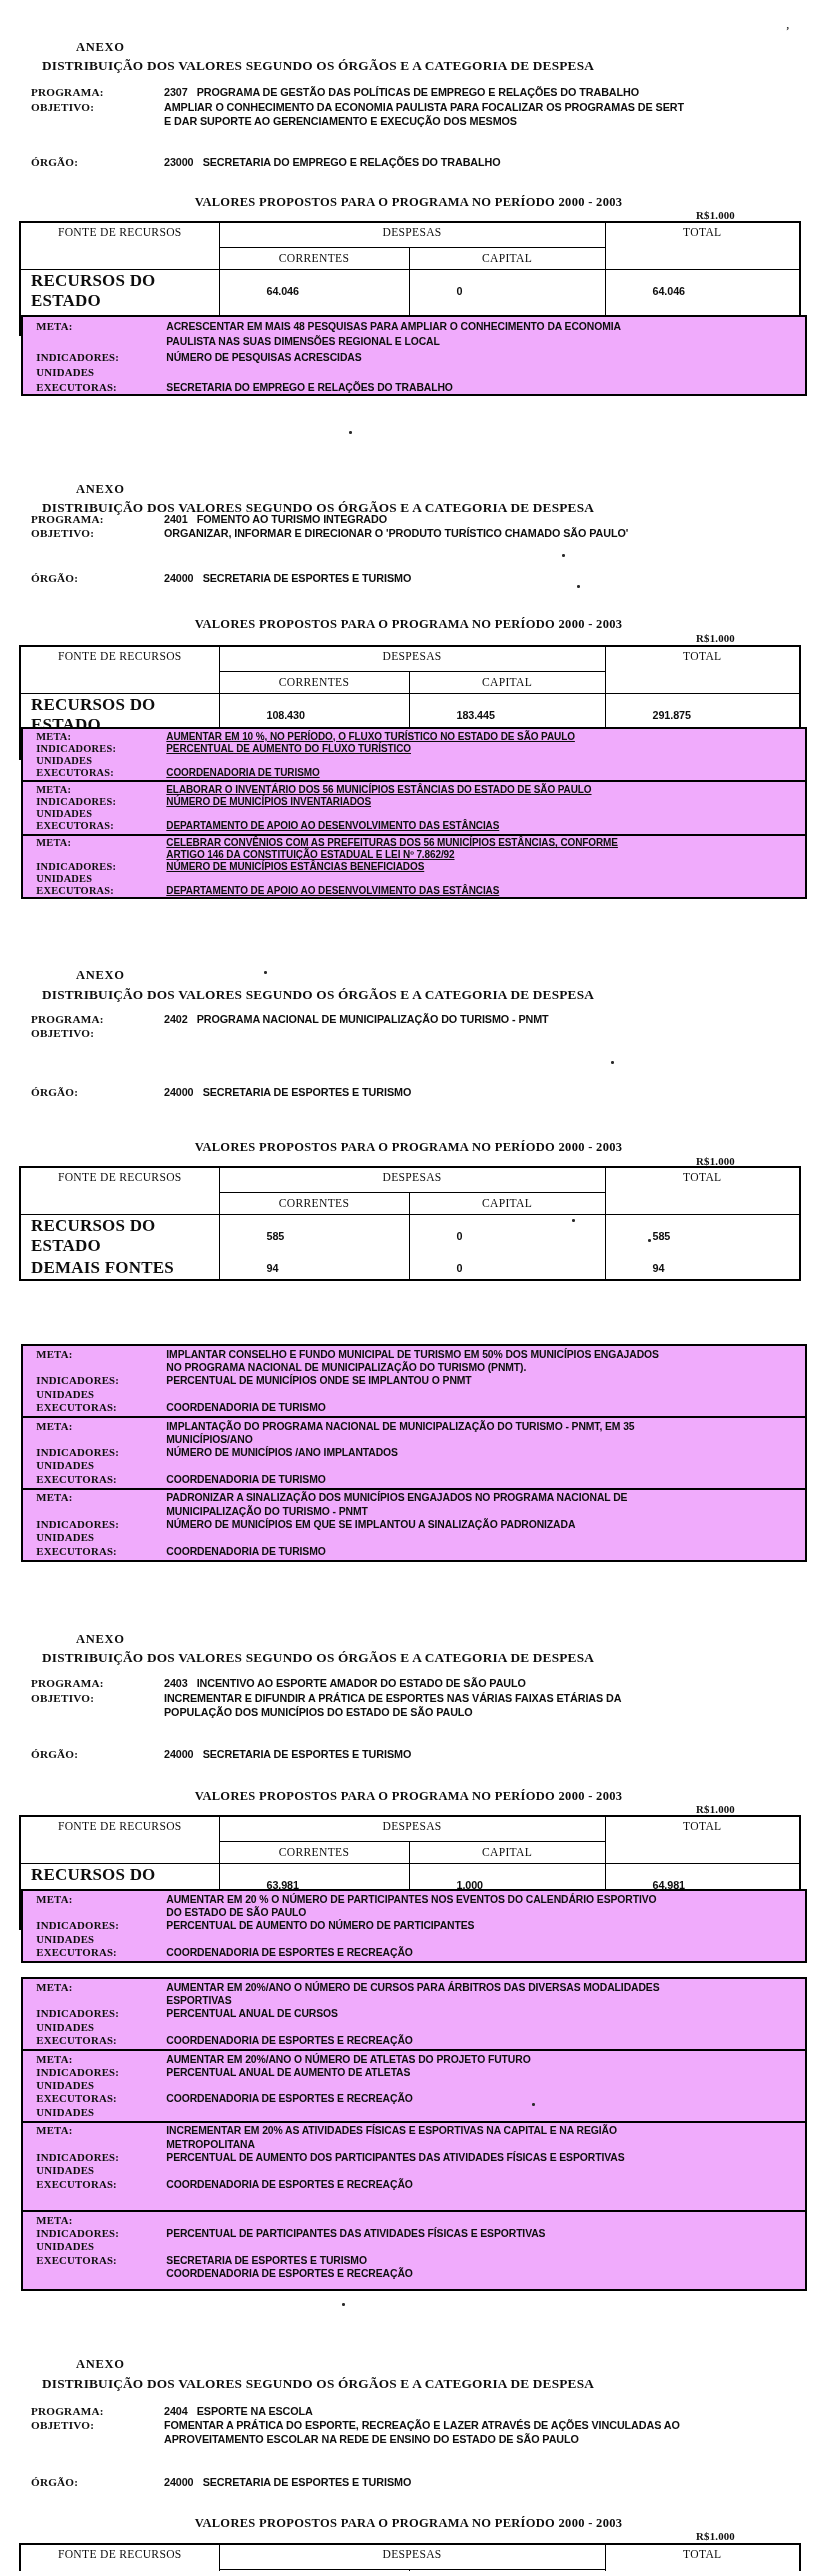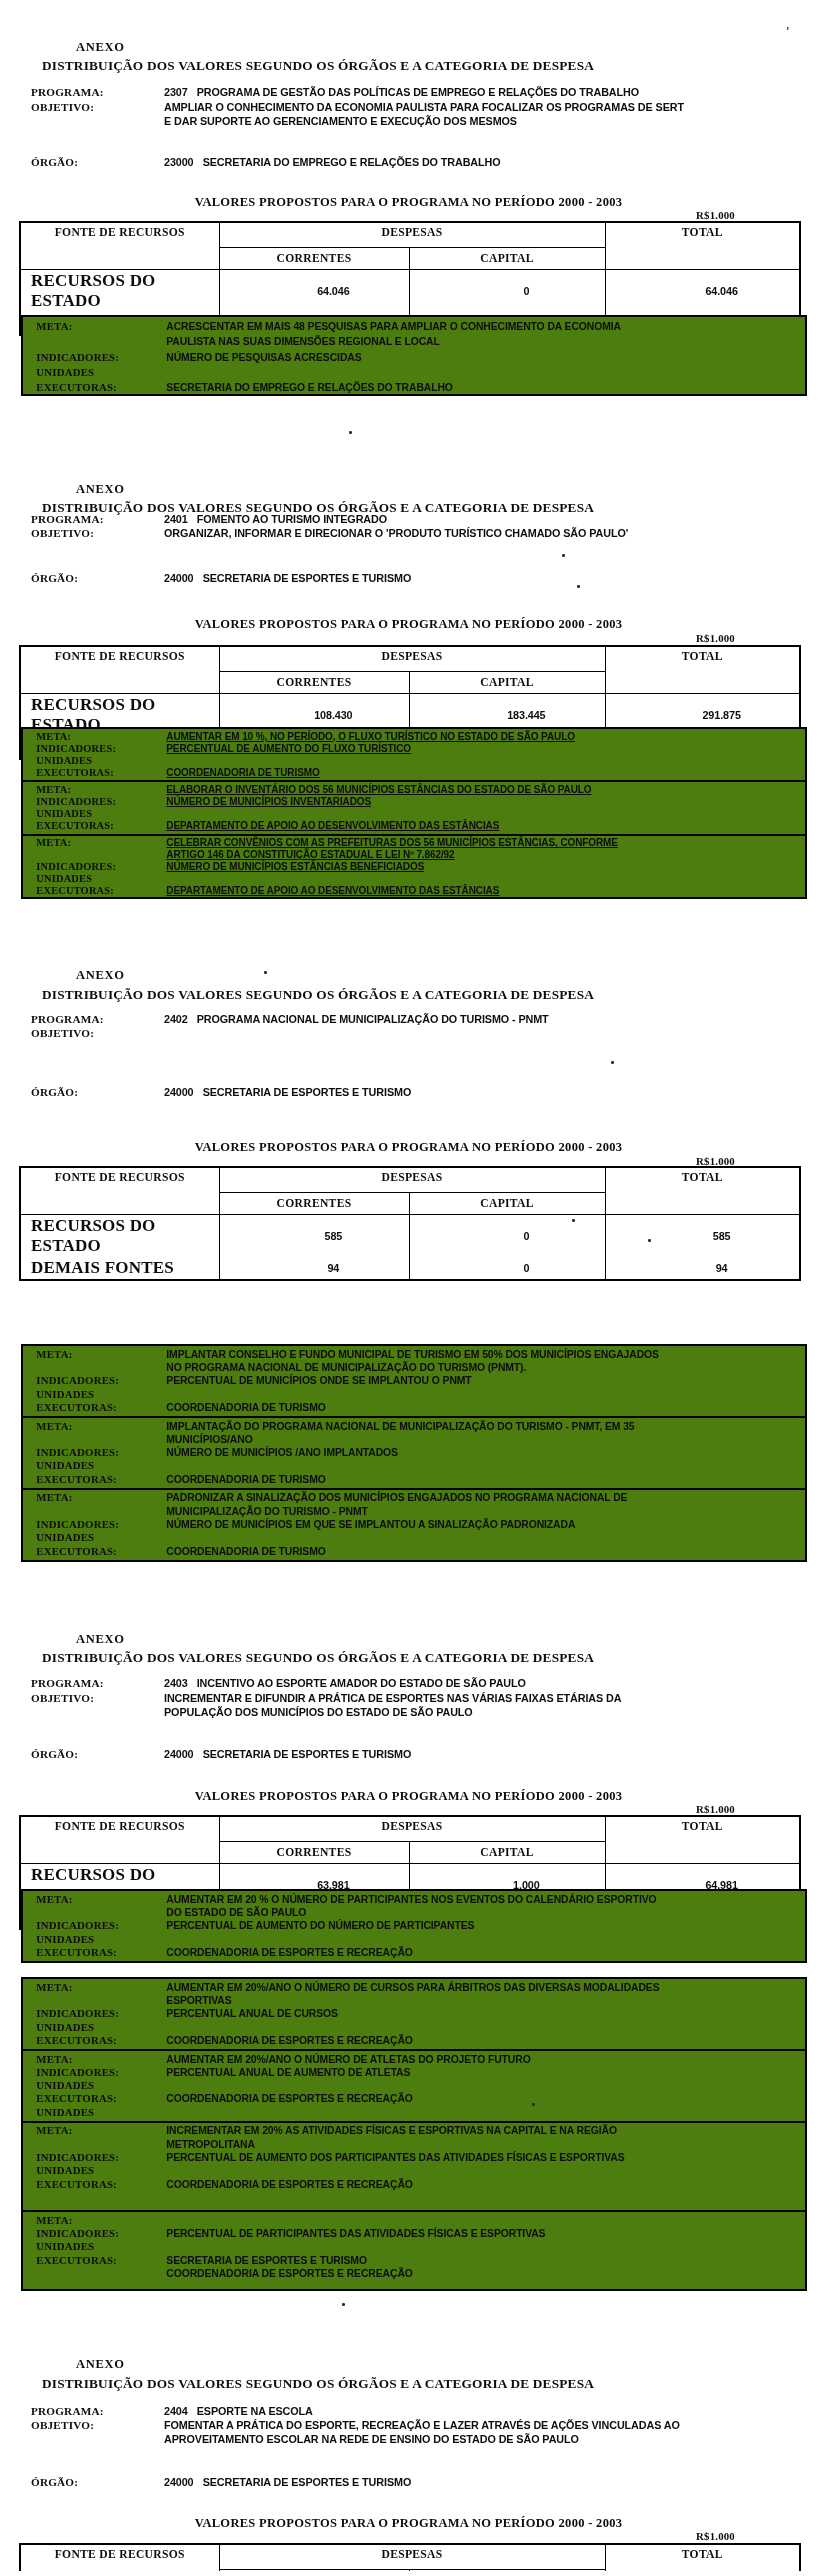--- a/index.html
+++ b/index.html
@@ -11,26 +11,26 @@
   .subtitle{position:absolute;left:42px;font-size:13.3px;letter-spacing:0.2px;white-space:nowrap;}
   .frow{position:absolute;left:31px;width:770px;display:flex;align-items:flex-start;}
   .flabel{flex:none;width:133px;font-size:11.2px;letter-spacing:0.2px;}
   .fcode{flex:none;margin-right:9.1px;font-size:10.8px;}
   .fval{flex:1;font-size:10.8px;line-height:13.7px;white-space:pre-line;}
   .vtitle{position:absolute;left:19px;width:779px;text-align:center;font-size:12.5px;letter-spacing:0.3px;}
   .currency{position:absolute;left:624px;width:183px;text-align:center;font-size:10.8px;letter-spacing:0.2px;}
   .vtable{position:absolute;left:19px;width:779px;border-collapse:collapse;table-layout:fixed;border:2.5px solid #000;}
   .vtable td{border:1.7px solid #000;overflow:hidden;}
   col.w1{width:199px} col.w2{width:190px} col.w3{width:196px} col.w4{width:195px}
-  .vtable .th{font-family:"Liberation Serif",serif;font-weight:700;font-size:11.6px;text-align:center;letter-spacing:0.3px;vertical-align:top;padding-top:3.3px;}
+  .vtable .th{font-family:"Liberation Serif",serif;font-weight:400;font-size:11.6px;text-align:center;letter-spacing:0.3px;vertical-align:top;padding-top:3.3px;}
   tr.h1 td{height:20px;} tr.h2 td{height:16px;} tr.d td{height:16px;}
   tr.d1 td{border-bottom:none;} tr.d2 td{border-top:none;}
   .rh{font-size:17px;text-align:left;padding-left:10px;letter-spacing:0.2px;vertical-align:middle;}
-  .num{font-size:10.8px;text-align:center;padding-right:8.3px;vertical-align:middle;padding-left:47px;}
-  .mbox{position:absolute;left:21px;width:786px;box-sizing:border-box;border:2.5px solid #000;overflow:hidden;background:#4d7c0f;}
+  .num{font-size:10.8px;text-align:left;padding-right:8.3px;vertical-align:middle;padding-left:47px;}
+  .mbox{position:absolute;left:21px;width:786px;box-sizing:border-box;border:2.5px solid #000;overflow:hidden;background:#f0abfc;}
   .mgroup{padding:1.7px 0;}
   .mgroup+.mgroup{border-top:2.5px solid #000;}
   .mrow{display:flex;align-items:flex-start;}
   .mlabel{flex:none;width:130px;padding-left:13.3px;font-size:10.8px;line-height:13.3px;letter-spacing:0.2px;}
   .mval{flex:1;font-size:10.4px;line-height:13.3px;white-space:pre-line;padding-right:21.6px;}
   .lh18 .mlabel,.lh18 .mval{line-height:15.4px;}
   .lh14 .mlabel{font-size:10.4px;line-height:12px;}
   .lh14 .mval{font-size:10px;line-height:12px;text-decoration:underline;}
   .tclip{position:absolute;left:19px;width:782px;height:28px;overflow:hidden;}
   .tclip .vtable{position:static;}

